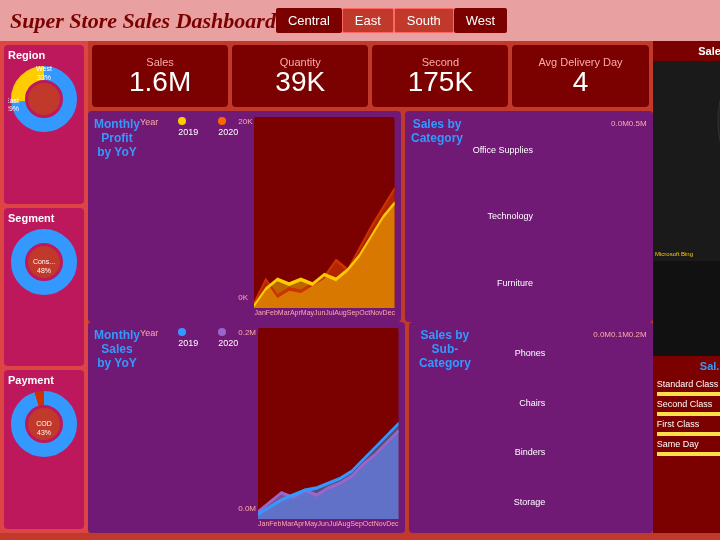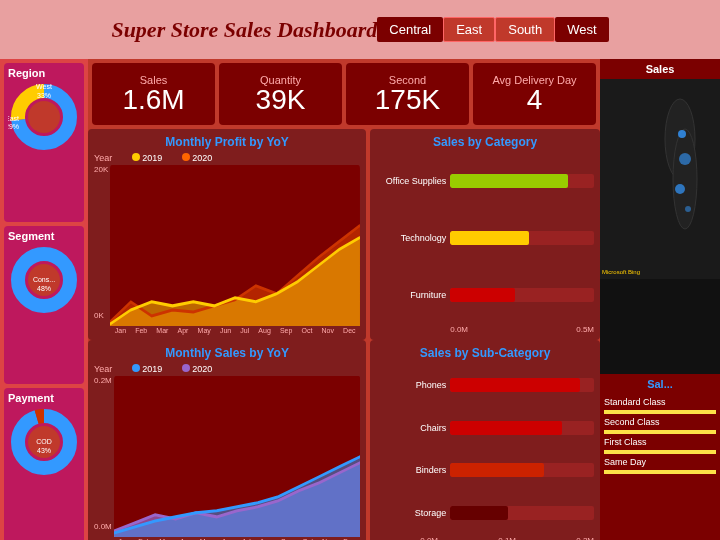--- a/index.html
+++ b/index.html
@@ -11,22 +11,22 @@
       overflow: hidden;
       position: relative;
     }
 
     
     .header {
       background: #e8a0a0;
       padding: 6px 10px;
       display: flex;
       align-items: center;
-      justify-content: center;
-      height: 59px;
+      justify-content: flex-start;
+      height: 41px;
     }
     .header-title {
       font-size: 22px;
       font-style: italic;
       font-weight: bold;
       color: #7b0000;
       font-family: Georgia, serif;
     }
     .filter-buttons {
       display: flex;
@@ -104,25 +104,25 @@
       display: flex;
       gap: 4px;
       flex: 1;
     }
     .charts-bottom {
       display: flex;
       gap: 4px;
       flex: 1;
     }
     .chart-card {
-      background: #7f1d1d;
+      background: #701a75;
       border-radius: 4px;
       padding: 6px;
       display: flex;
-      flex-direction: column;
+      flex-direction: row;
     }
     .chart-title {
       color: #3399ff;
       font-size: 12px;
       font-weight: bold;
       text-align: center;
       margin-bottom: 4px;
     }
     .chart-legend {
       display: flex;

